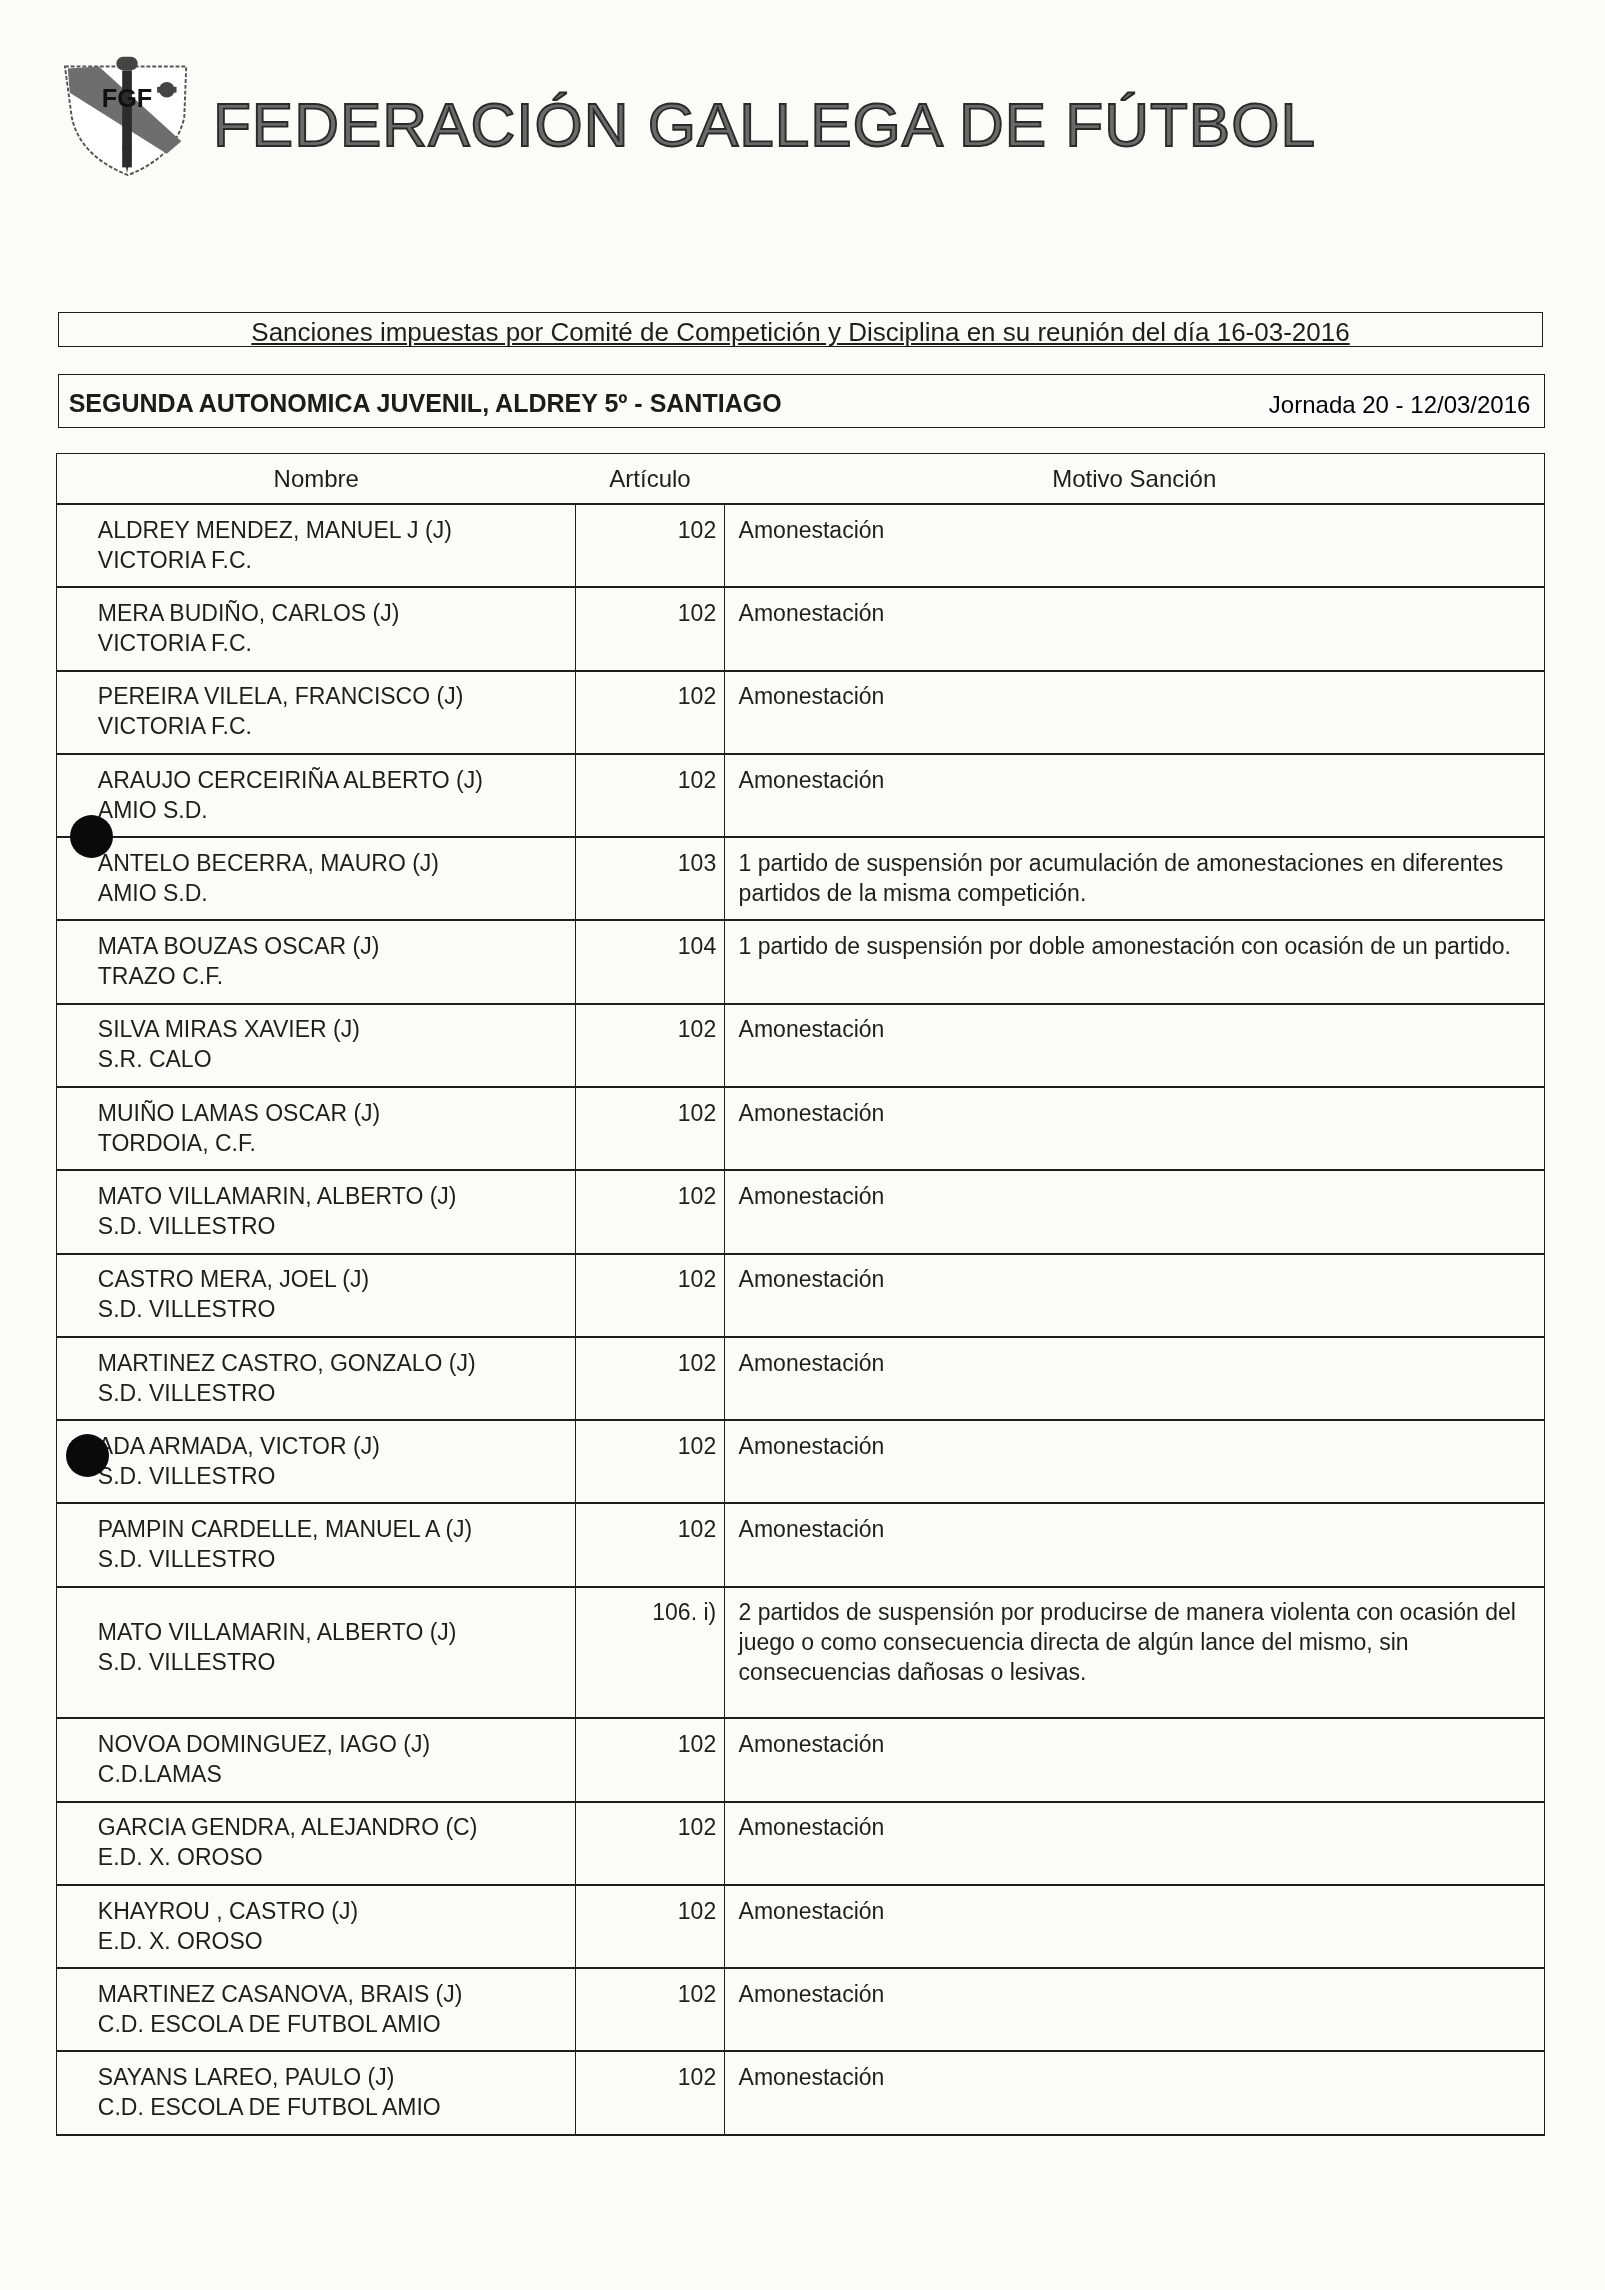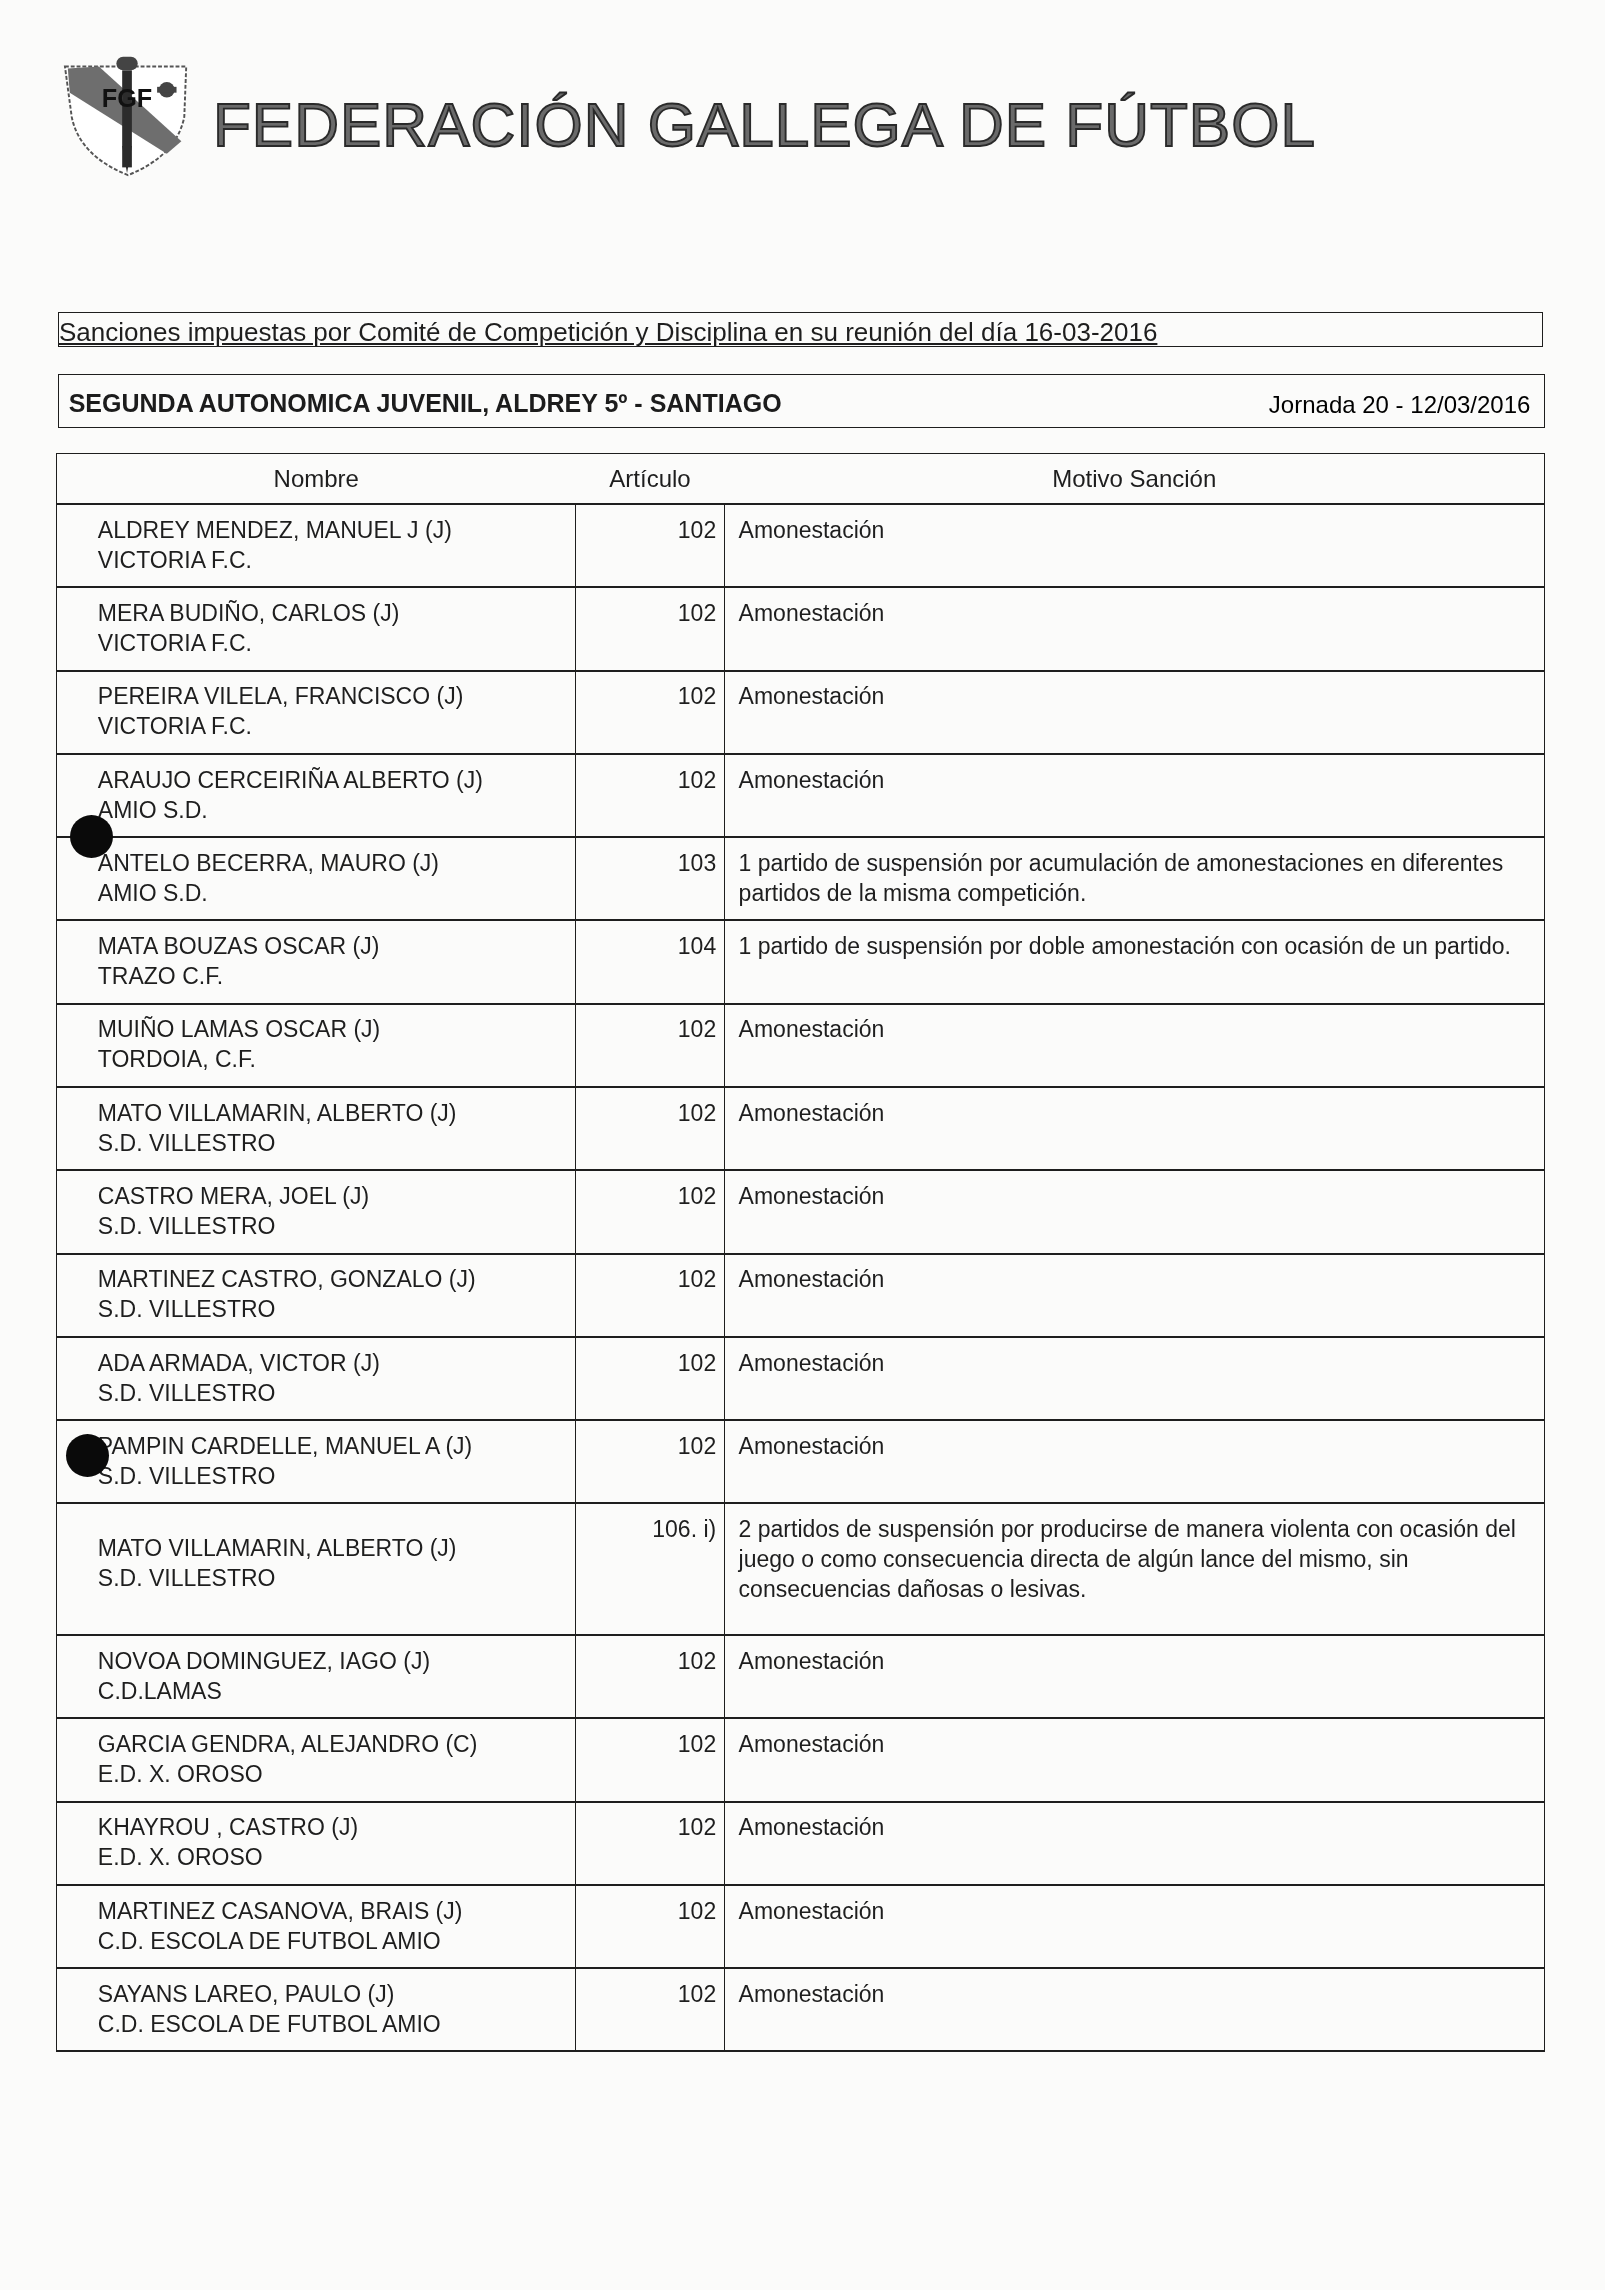--- a/index.html
+++ b/index.html
@@ -12,21 +12,21 @@
   .org-title {
     position: absolute; left: 213px; top: 89px;
     font-family: "Liberation Sans", sans-serif; font-size: 62px; letter-spacing: 1px;
     color: #6a6a6a; -webkit-text-stroke: 1.9px #2a2a2a; font-weight: normal;
   }
   .box1 {
     position: absolute; left: 58px; top: 312px; width: 1483px; height: 33px;
     border: 1.9px solid #1e1e1e; box-sizing: content-box;
   }
   .box1 .t {
-    position: absolute; left: 0; right: 0; top: 3.9px; 
+    position: absolute; left: 0; right: 0; top: 3.9px; text-align: center;
     font-size: 26px; text-decoration: underline; color: #1e1e1e;
   }
   .box2 {
     position: absolute; left: 58px; top: 374px; width: 1485px; height: 52px;
     border: 1.9px solid #1e1e1e;
   }
   .box2 .l { position: absolute; left: 9.7px; top: 13.6px; font-size: 25px; font-weight: bold; }
   .box2 .r { position: absolute; right: 13.6px; top: 15.5px; font-size: 24px; font-weight: normal; color: #000000; text-align: right; }
   table.sanctions {
     position: absolute; left: 56px; top: 453px; width: 1489px;
@@ -136,20 +136,28 @@
       <tr class="r-std">
         <td>
           <span class="player">MATA BOUZAS OSCAR (J)</span>
           <span class="club">TRAZO C.F.</span>
         </td>
         <td class="art">104</td>
         <td class="mot">1 partido de suspensión por doble amonestación con ocasión de un partido.</td>
       </tr>
       <tr class="r-std">
         <td>
+          <span class="player">SILVA MIRAS XAVIER (J)</span>
+          <span class="club">S.R. CALO</span>
+        </td>
+        <td class="art">102</td>
+        <td class="mot">Amonestación</td>
+      </tr>
+      <tr class="r-std">
+        <td>
           <span class="player">MUIÑO LAMAS OSCAR (J)</span>
           <span class="club">TORDOIA, C.F.</span>
         </td>
         <td class="art">102</td>
         <td class="mot">Amonestación</td>
       </tr>
       <tr class="r-std">
         <td>
           <span class="player">MATO VILLAMARIN, ALBERTO (J)</span>
           <span class="club">S.D. VILLESTRO</span>

